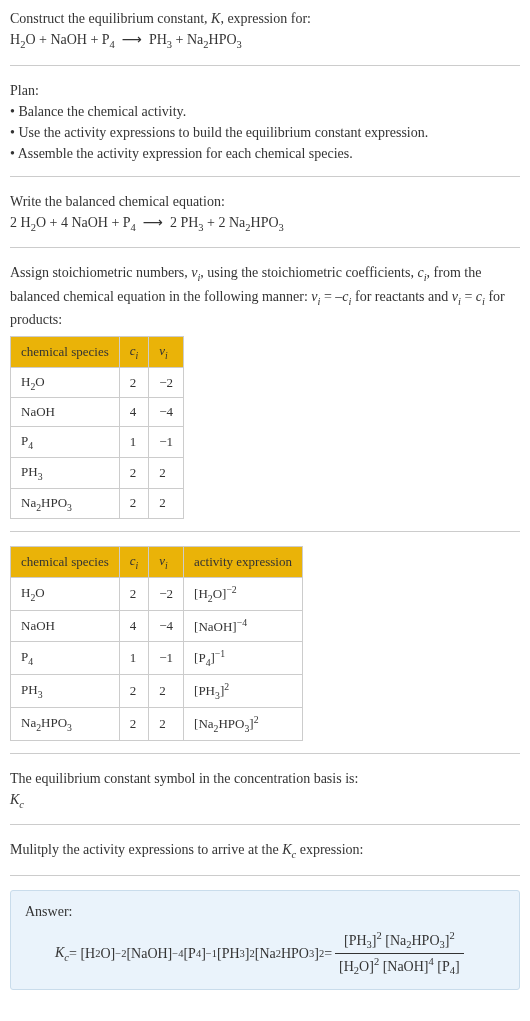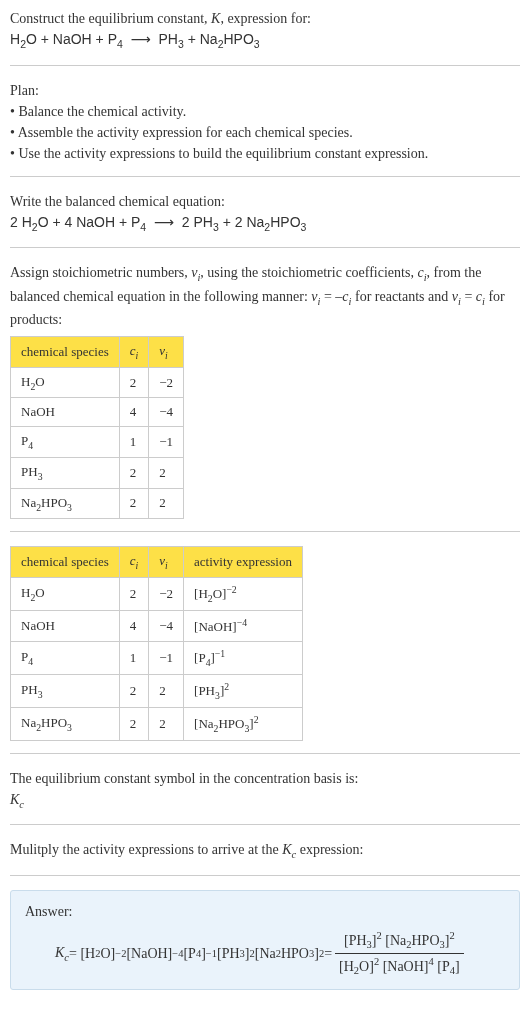--- a/index.html
+++ b/index.html
@@ -11,35 +11,35 @@
       width: 530px;
       padding: 8px 10px;
     }
     .section {
       border-bottom: 1px solid #ccc;
       padding-bottom: 12px;
       margin-bottom: 14px;
     }
     .section:last-child { border-bottom: none; }
     .line { line-height: 1.5; }
-    .formula { font-family: Liberation Sans, sans-serif; }
+    .formula { font-family: Liberation Serif, serif; }
     sub { font-size: 0.75em; vertical-align: sub; }
     sup { font-size: 0.75em; vertical-align: super; }
     table.data {
       border-collapse: collapse;
       margin-top: 6px;
       font-size: 13px;
     }
     table.data th, table.data td {
       border: 1px solid #ccc;
       padding: 6px 10px;
       text-align: left;
       font-weight: normal;
     }
-    table.data th { background: #fde047; }
+    table.data th { background: #eab308; }
     .center { text-align: center; font-family: Liberation Serif, serif; }
     .answer-box {
       background: #eaf3fb;
       border: 1px solid #c9dceb;
       border-radius: 3px;
       padding: 10px 14px;
       margin-top: 6px;
     }
     .frac {
       display: inline-block;
@@ -57,22 +57,22 @@
 <div class="section">
   <div class="line">
     <span>Construct the equilibrium constant, </span><i>K</i><span>, expression for:</span>
   </div>
   <div class="line formula" id="eq-unbalanced">H<sub>2</sub>O + NaOH + P<sub>4</sub> &nbsp;⟶&nbsp; PH<sub>3</sub> + Na<sub>2</sub>HPO<sub>3</sub></div>
 </div>
 
 <div class="section">
   <div class="line">Plan:</div>
   <div class="line">• <span>Balance the chemical activity.</span></div>
+  <div class="line">• <span>Use the activity expressions to build the equilibrium constant expression.</span></div>
   <div class="line">• <span>Assemble the activity expression for each chemical species.</span></div>
-  <div class="line">• <span>Use the activity expressions to build the equilibrium constant expression.</span></div>
 </div>
 
 <div class="section">
   <div class="line">Write the balanced chemical equation:</div>
   <div class="line formula" id="eq-balanced">2 H<sub>2</sub>O + 4 NaOH + P<sub>4</sub> &nbsp;⟶&nbsp; 2 PH<sub>3</sub> + 2 Na<sub>2</sub>HPO<sub>3</sub></div>
 </div>
 
 <div class="section">
   <div class="line">
     <span>Assign stoichiometric numbers, </span><i>ν<sub>i</sub></i><span>, using the stoichiometric coefficients, </span><i>c<sub>i</sub></i><span>, from the balanced chemical equation in the following manner: </span><i>ν<sub>i</sub></i> = –<i>c<sub>i</sub></i><span> for reactants and </span><i>ν<sub>i</sub></i> = <i>c<sub>i</sub></i><span> for products:</span>

